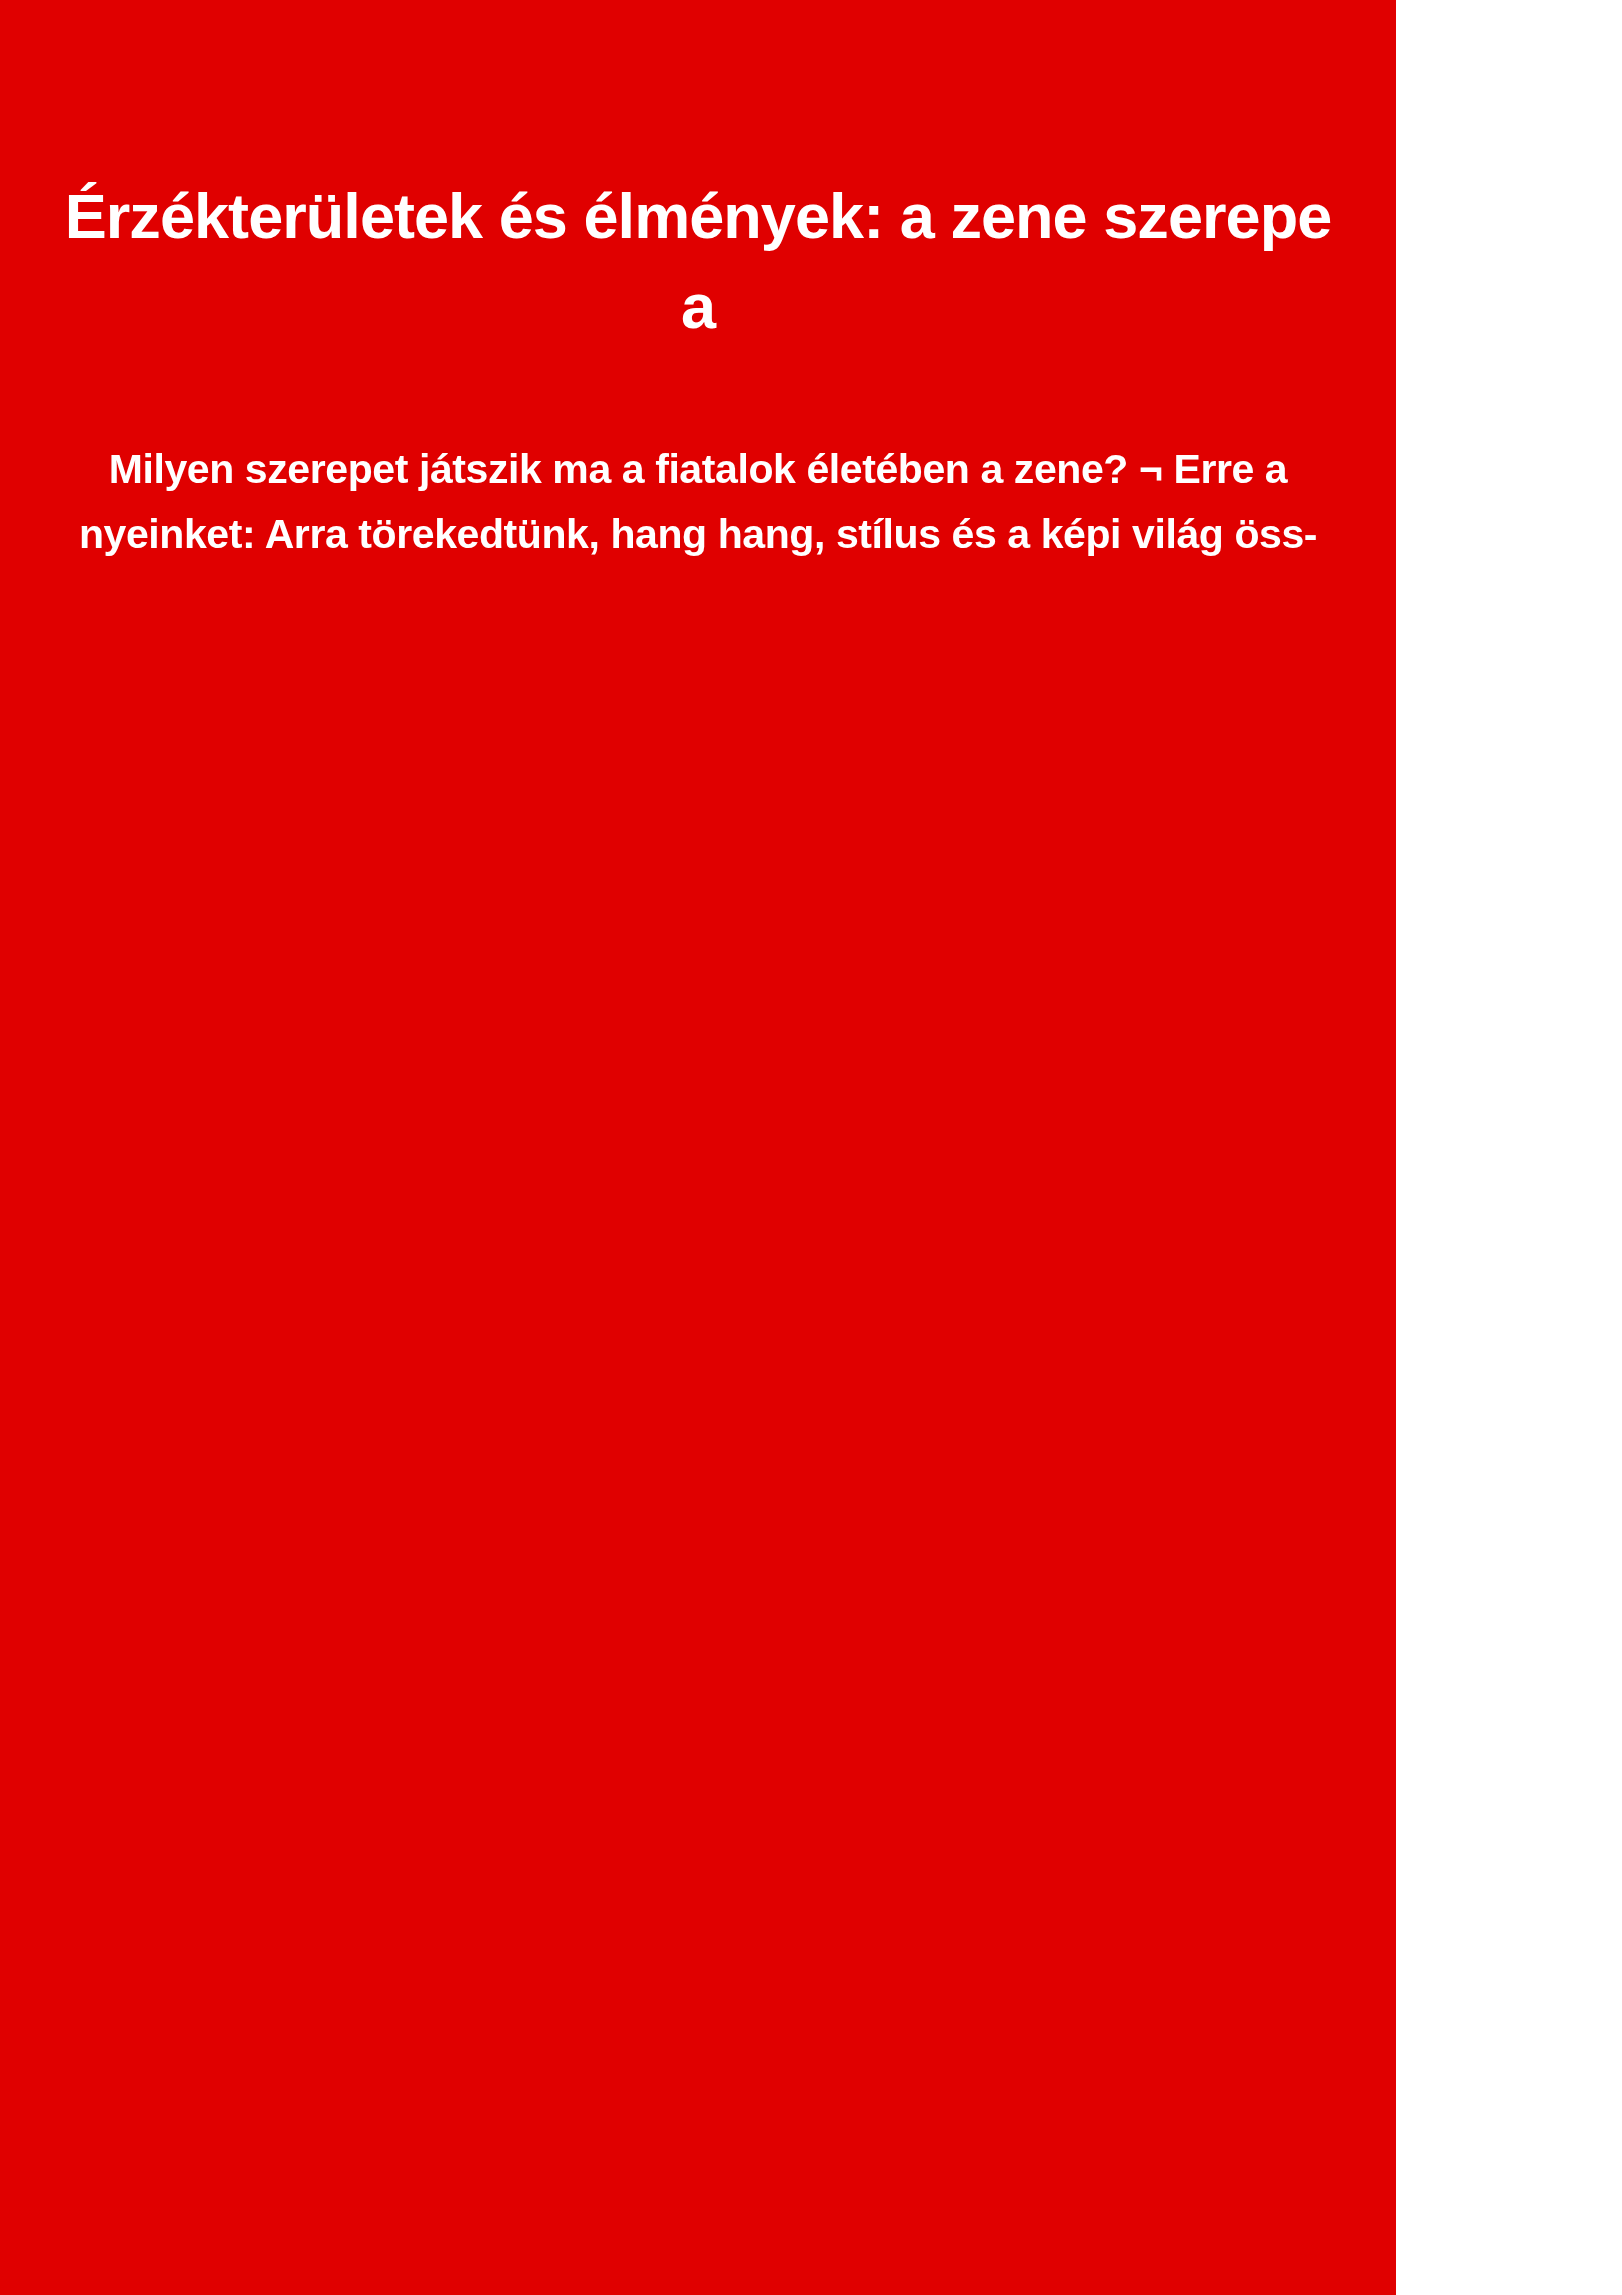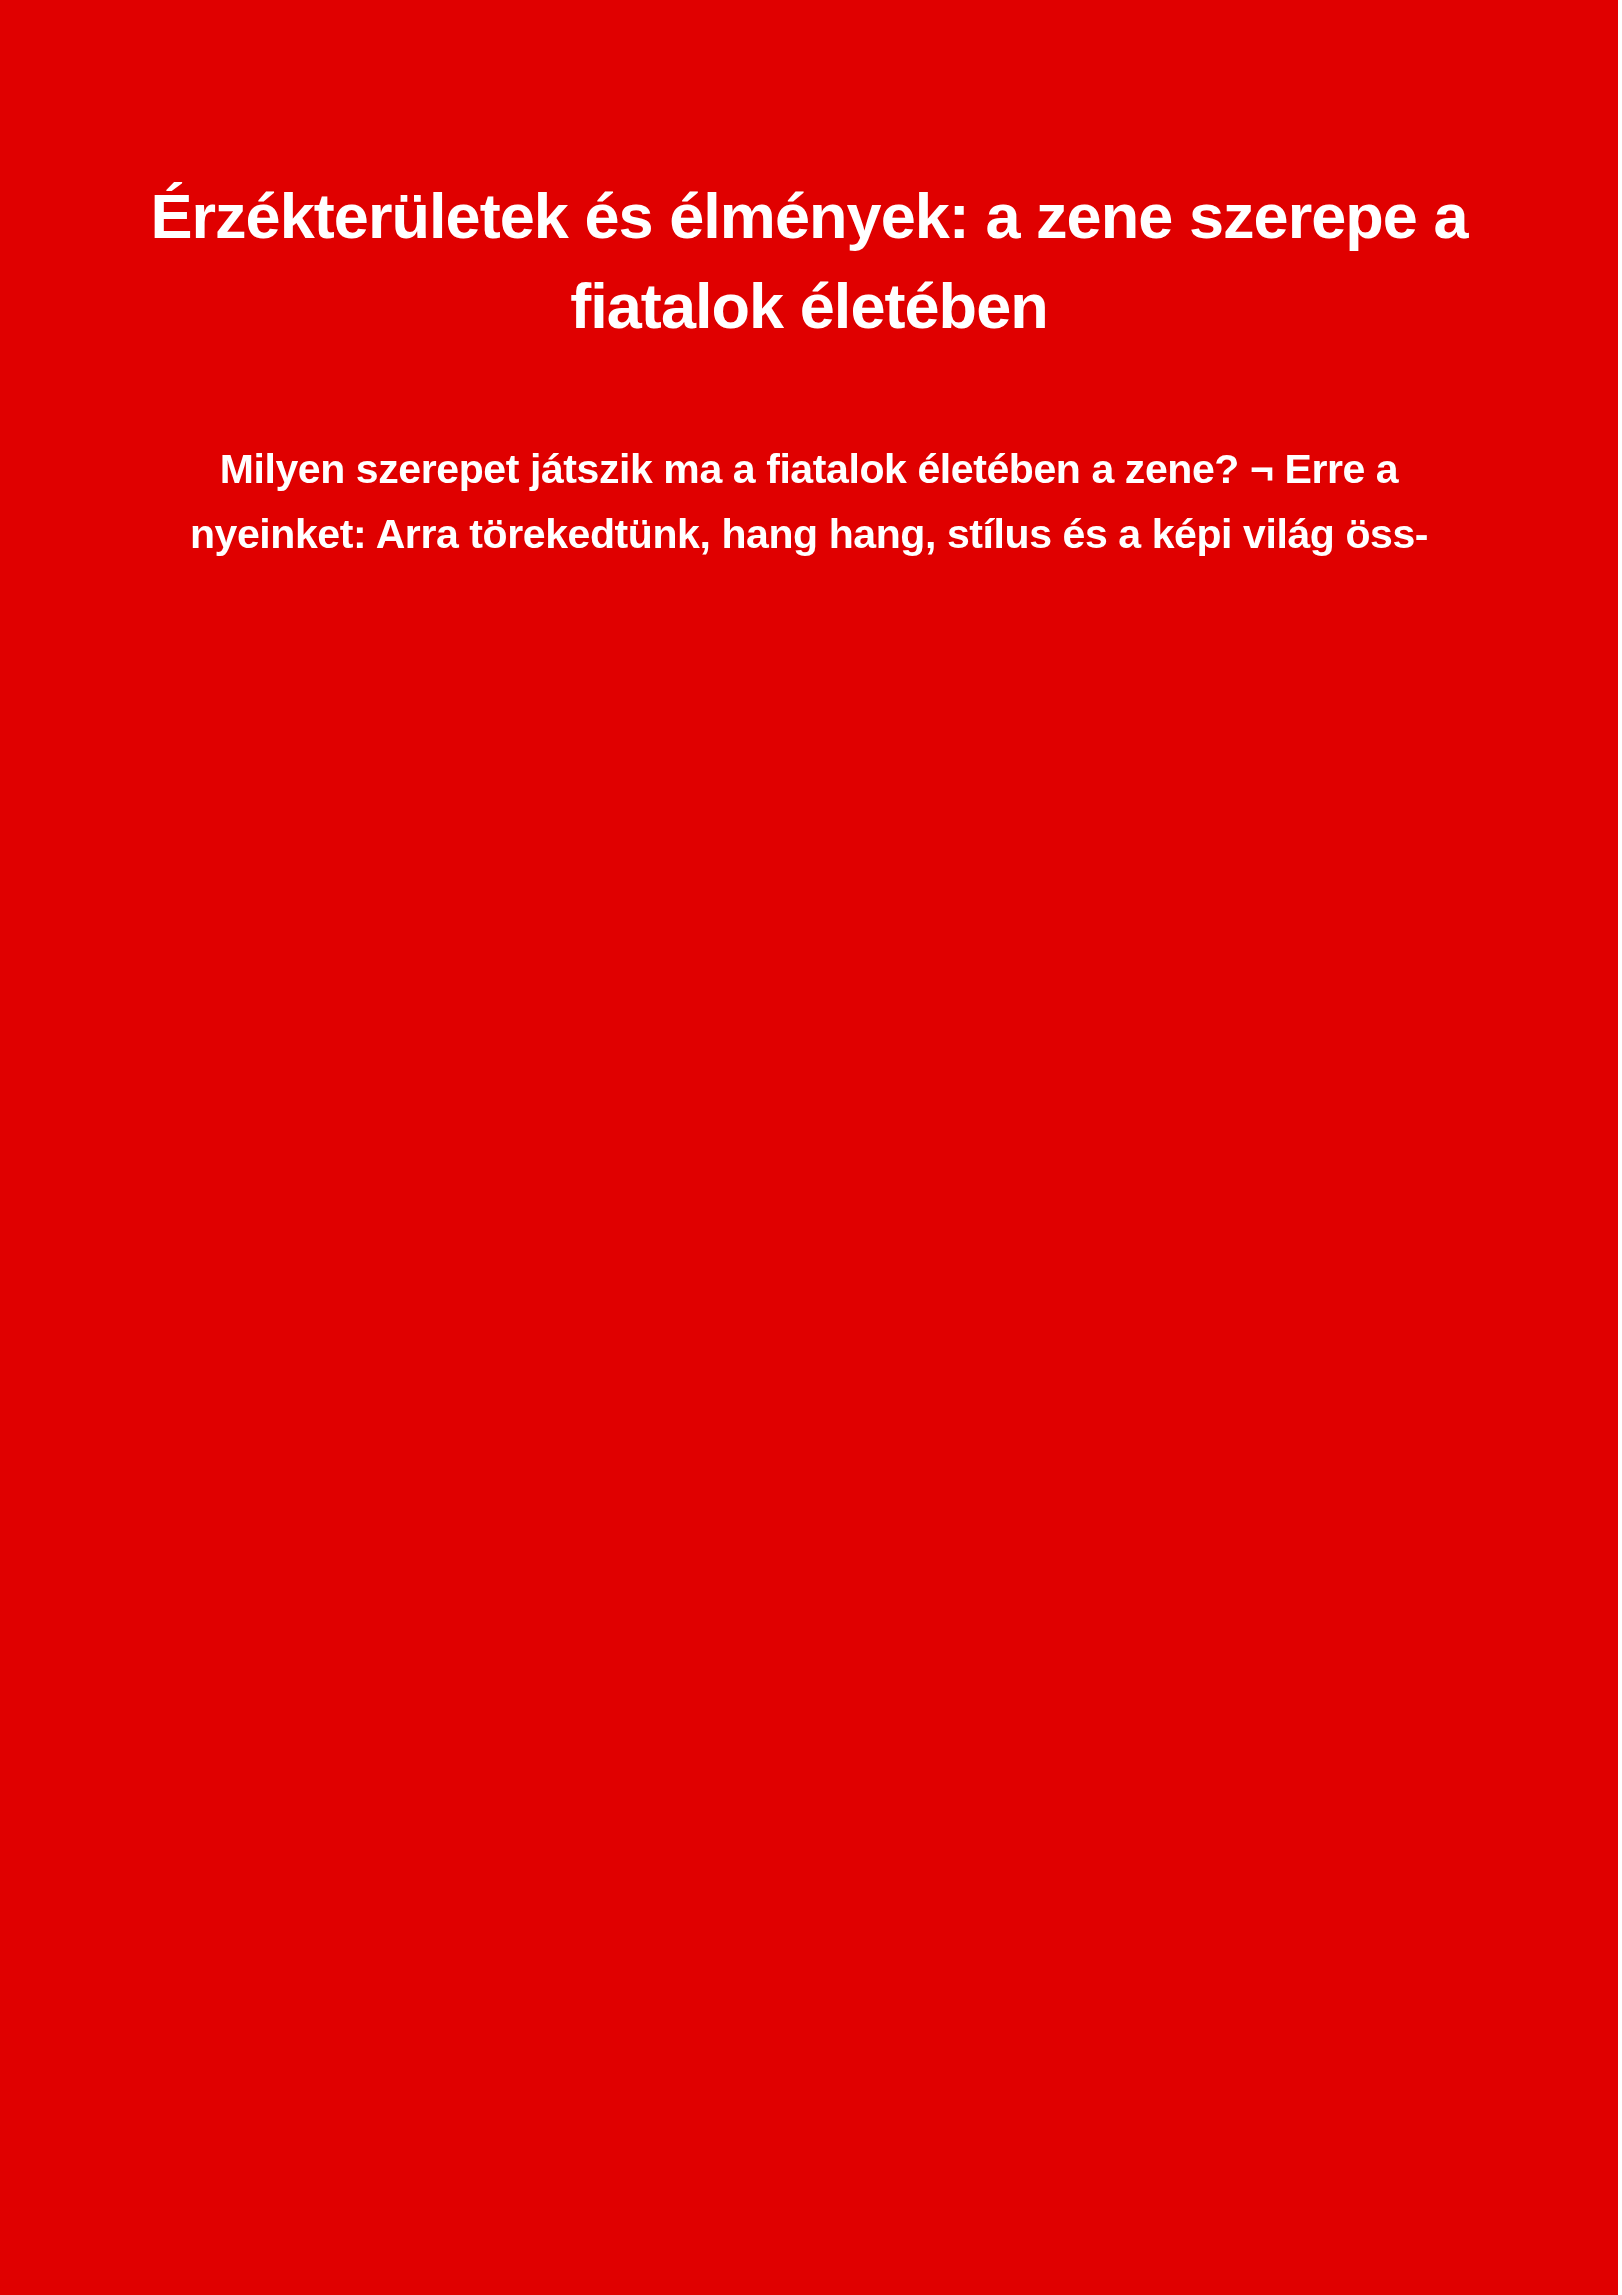--- a/index.html
+++ b/index.html
@@ -6,21 +6,21 @@
     margin: 0;
     padding: 0;
   }
   body {
     width: 1623px;
     height: 2295px;
     overflow: hidden;
     font-family: "Liberation Sans", sans-serif;
   }
   .page {
-    width: 1618px;
+    width: 1396px;
     height: 2295px;
     box-sizing: border-box;
     padding-top: 171px;
   }
   .title {
     margin: 0 52px;
     text-align: center;
     font-weight: 700;
     font-size: 63px;
     line-height: 90px;
@@ -40,20 +40,19 @@
   .paragraph .line {
     display: block;
   }
 </style>
 </head>
 <body>
 
 <div class="page" style="background-color: rgb(224, 0, 0); color: rgb(255, 255, 255);">
   <h1 class="title">
     <span class="line">Érzékterületek és élmények: a zene szerepe a</span>
-    <span class="line">fiatalok életében</span>
   </h1>
   <p class="paragraph">
     <span class="line">Milyen szerepet játszik ma a fiatalok életében a zene? ¬ Erre a</span>
     <span class="line">nyeinket: Arra törekedtünk, hang hang, stílus és a képi világ öss-</span>
   </p>
 </div>
 
 
 </body></html>

